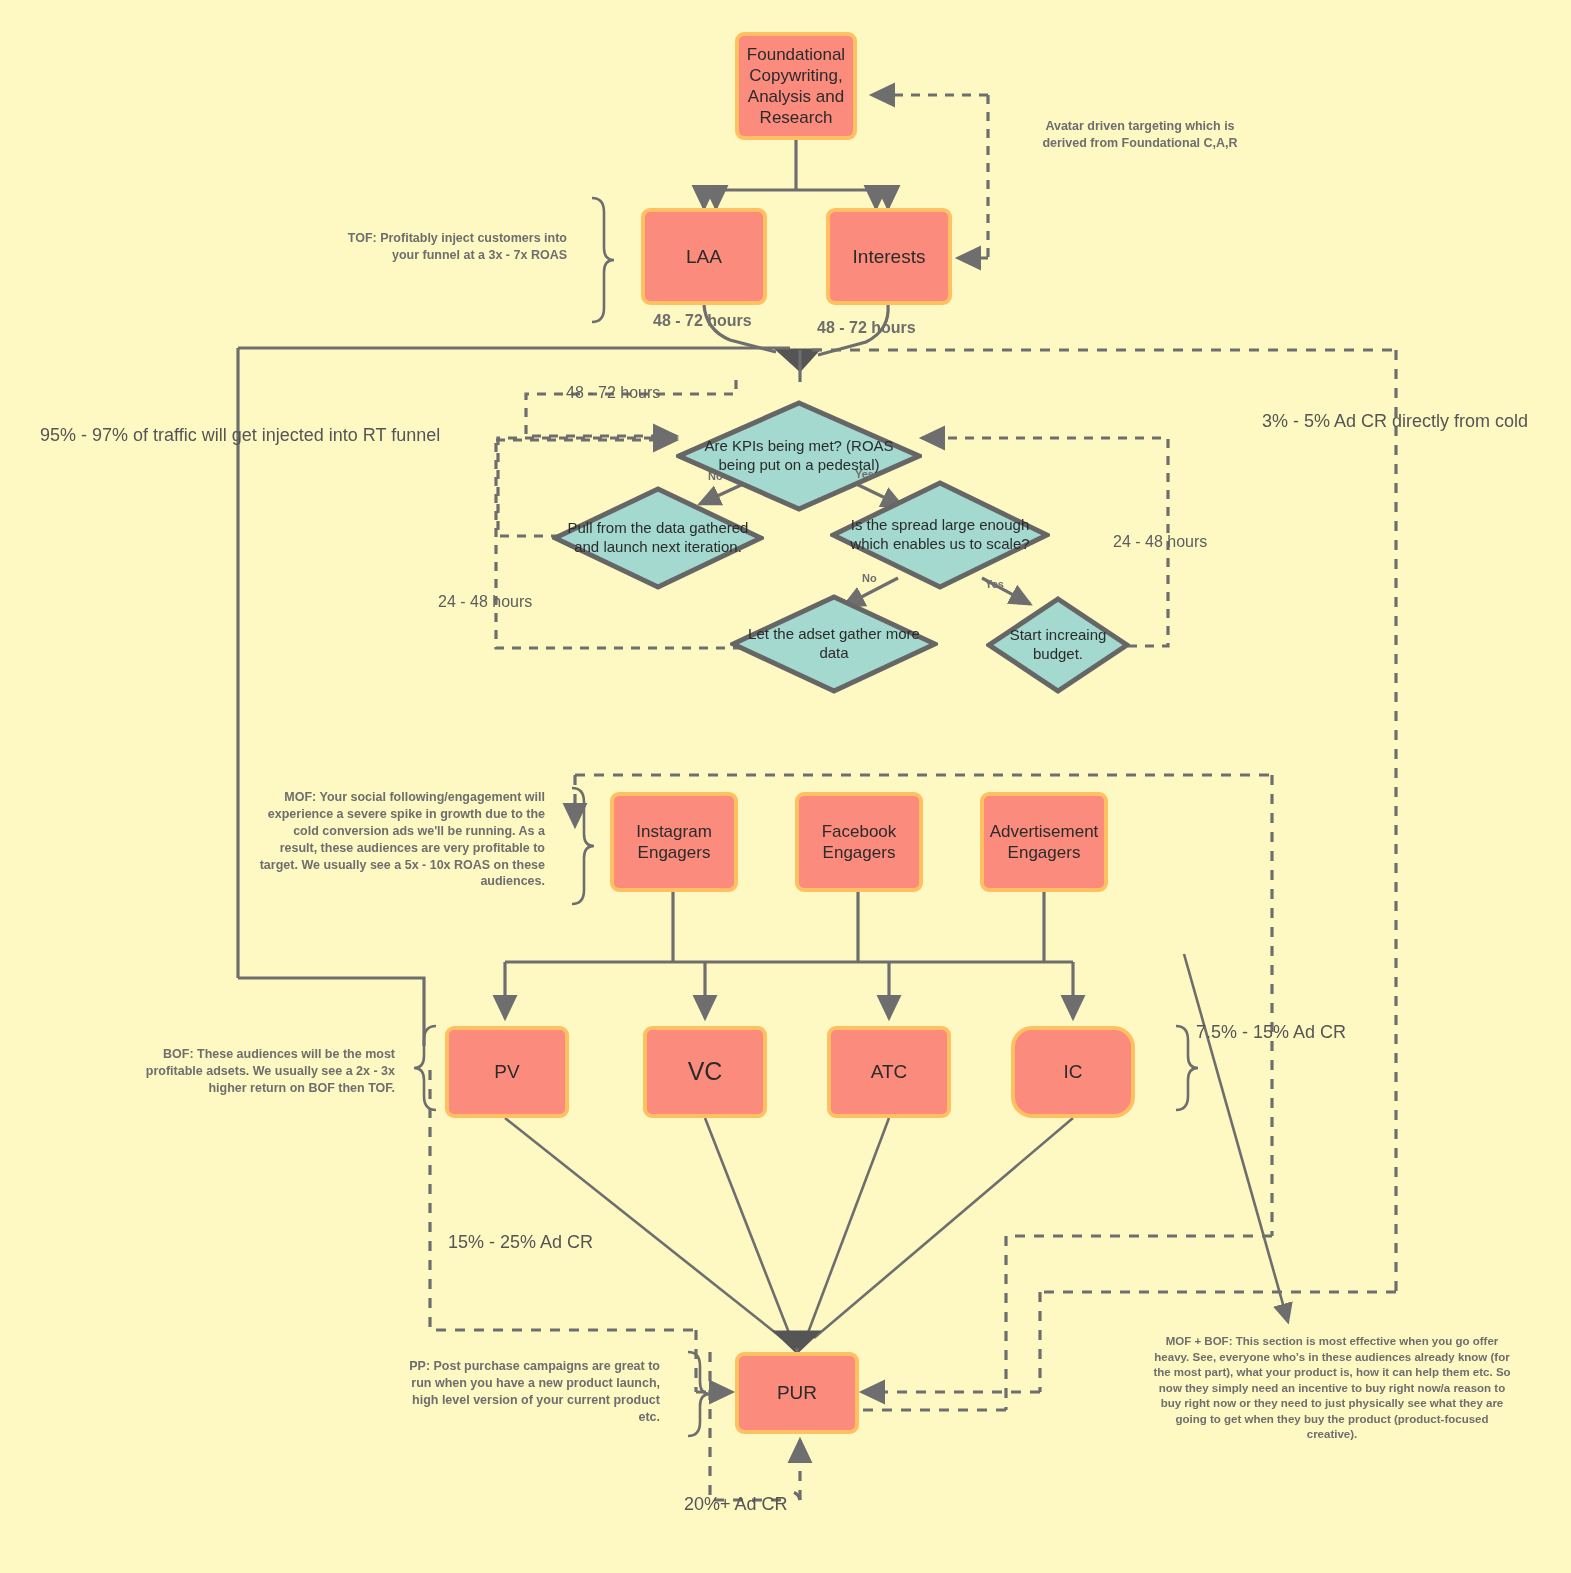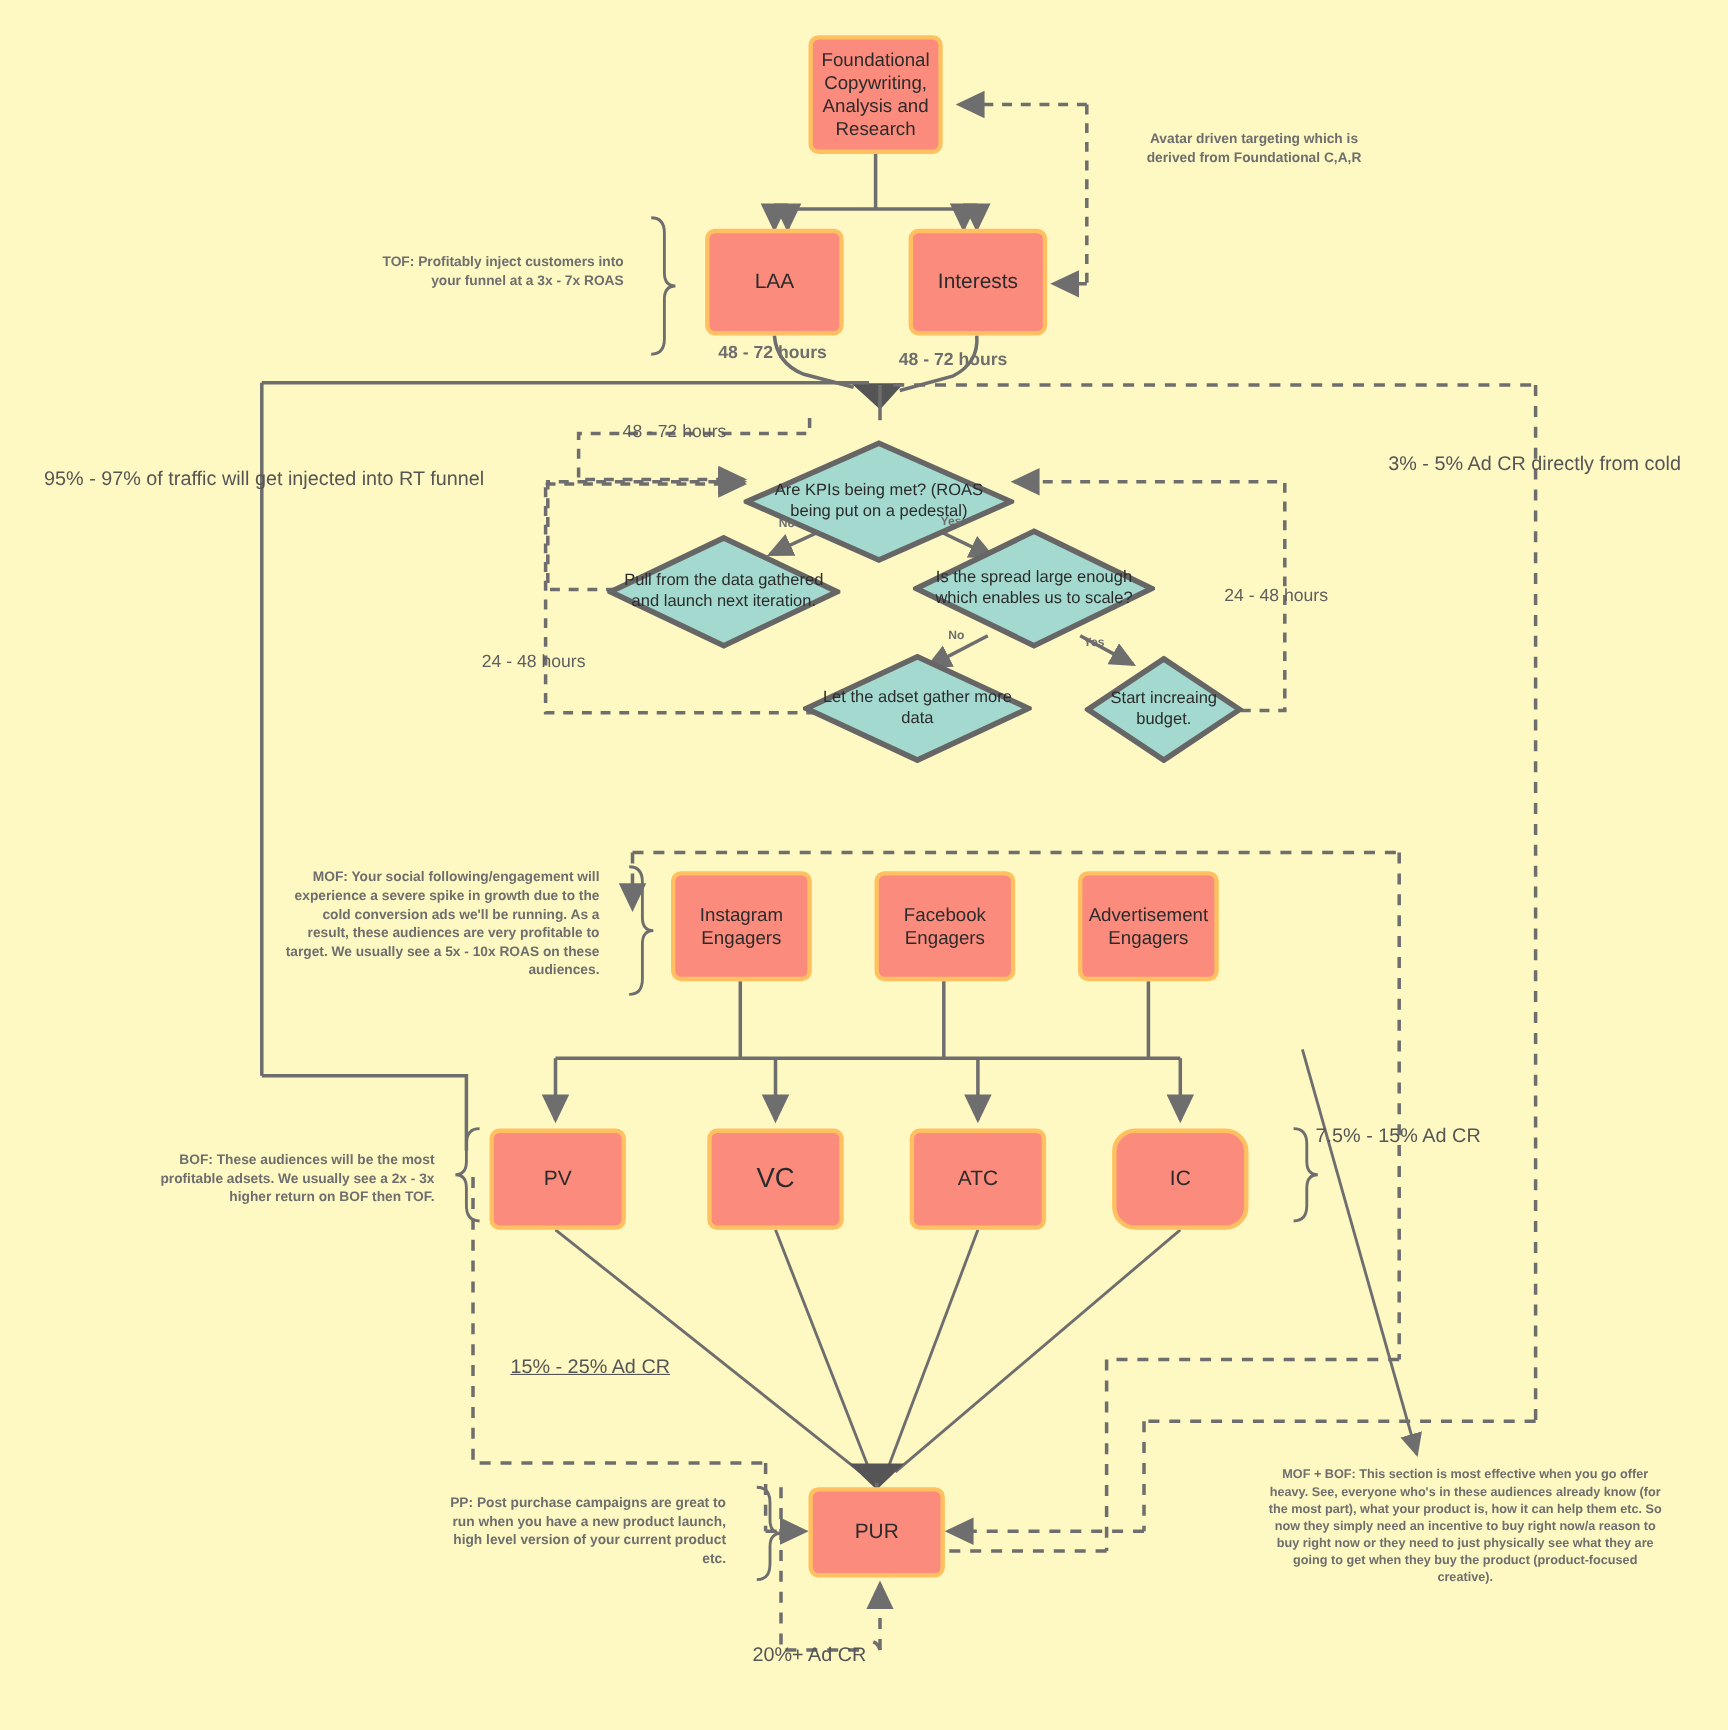--- a/index.html
+++ b/index.html
@@ -198,21 +198,21 @@
   <div class="yn" style="left:985px;top:578px;">Yes</div>
 
   <div class="elabel" style="left:653px;top:312px;">48 - 72 hours</div>
   <div class="elabel" style="left:817px;top:319px;">48 - 72 hours</div>
   <div class="elabel plain" style="left:566px;top:384px;">48 - 72 hours</div>
   <div class="elabel plain" style="left:438px;top:593px;">24 - 48 hours</div>
   <div class="elabel plain" style="left:1113px;top:533px;">24 - 48 hours</div>
   <div class="elabel big" style="left:40px;top:425px;">95% - 97% of traffic will get injected into RT funnel</div>
   <div class="elabel big" style="left:1262px;top:411px;">3% - 5% Ad CR directly from cold</div>
   <div class="elabel big" style="left:1196px;top:1022px;">7.5% - 15% Ad CR</div>
-  <div class="elabel big" style="left:464px;top:1232px;text-decoration:underline;">15% - 25% Ad CR</div>
+  <div class="elabel big" style="left:448px;top:1232px;">15% - 25% Ad CR</div>
   <div class="elabel big" style="left:684px;top:1494px;">20%+ Ad CR</div>
 
   <div class="note center" style="left:1000px;top:118px;width:200px;">Avatar driven targeting which is derived from Foundational C,A,R</div>
 
   <div class="note" style="left:345px;top:230px;width:222px;">TOF: Profitably inject customers into your funnel at a 3x - 7x ROAS</div>
 
   <div class="note" style="left:257px;top:789px;width:288px;">MOF: Your social following/engagement will experience a severe spike in growth due to the cold conversion ads we'll be running. As a result, these audiences are very profitable to target. We usually see a 5x - 10x ROAS on these audiences.</div>
 
   <div class="note" style="left:130px;top:1046px;width:265px;">BOF: These audiences will be the most profitable adsets. We usually see a 2x - 3x higher return on BOF then TOF.</div>
 

